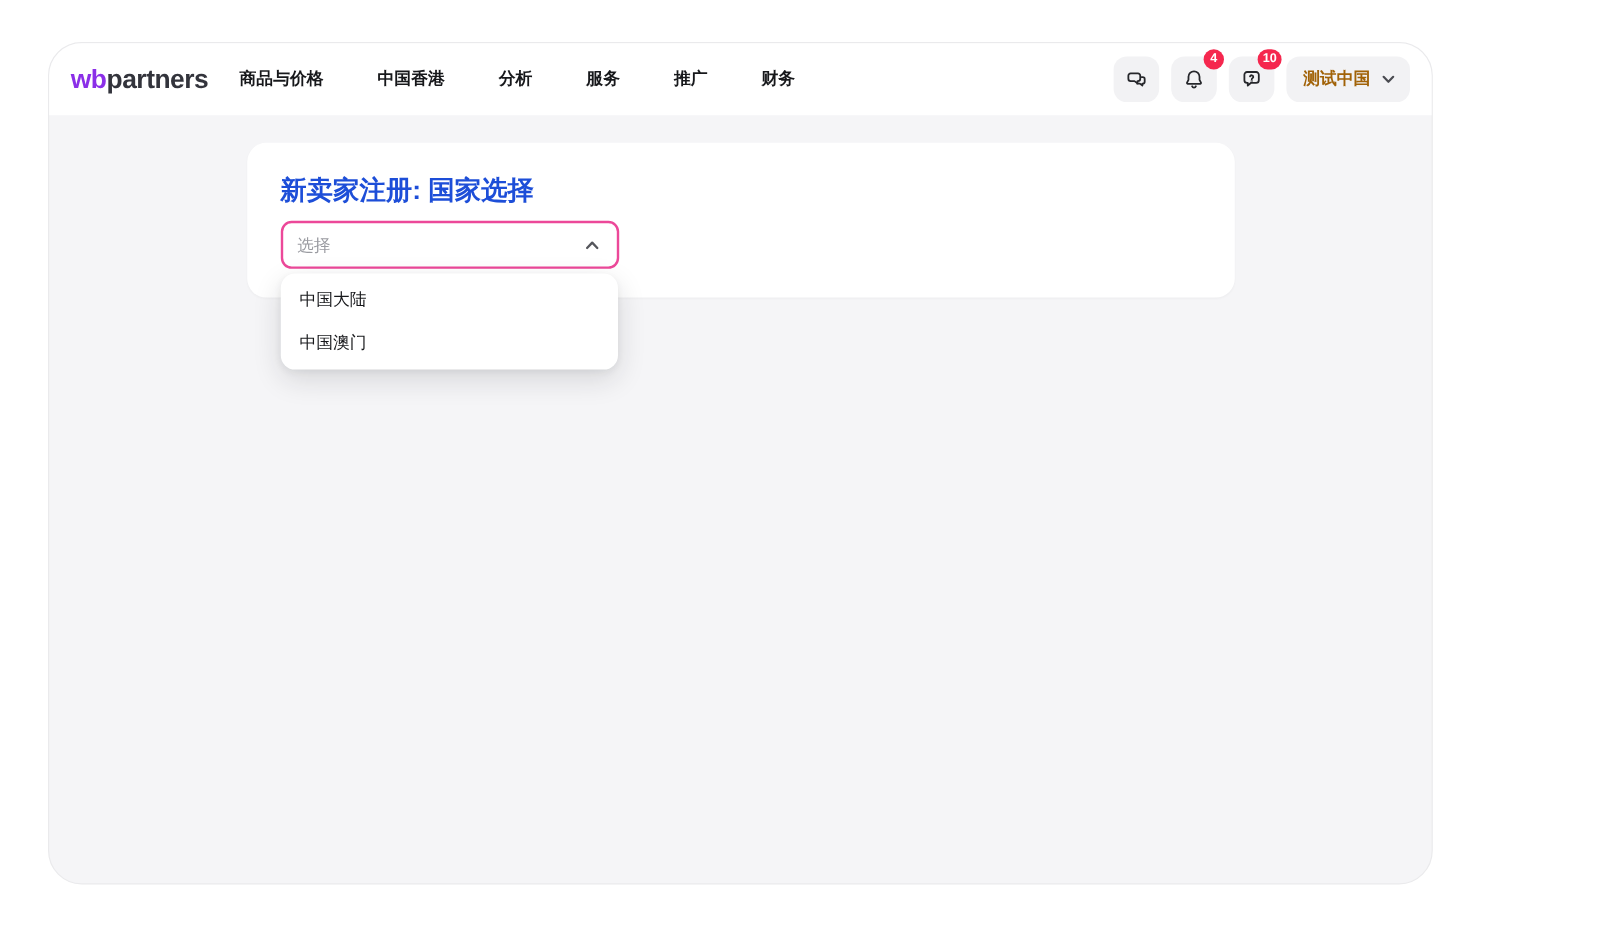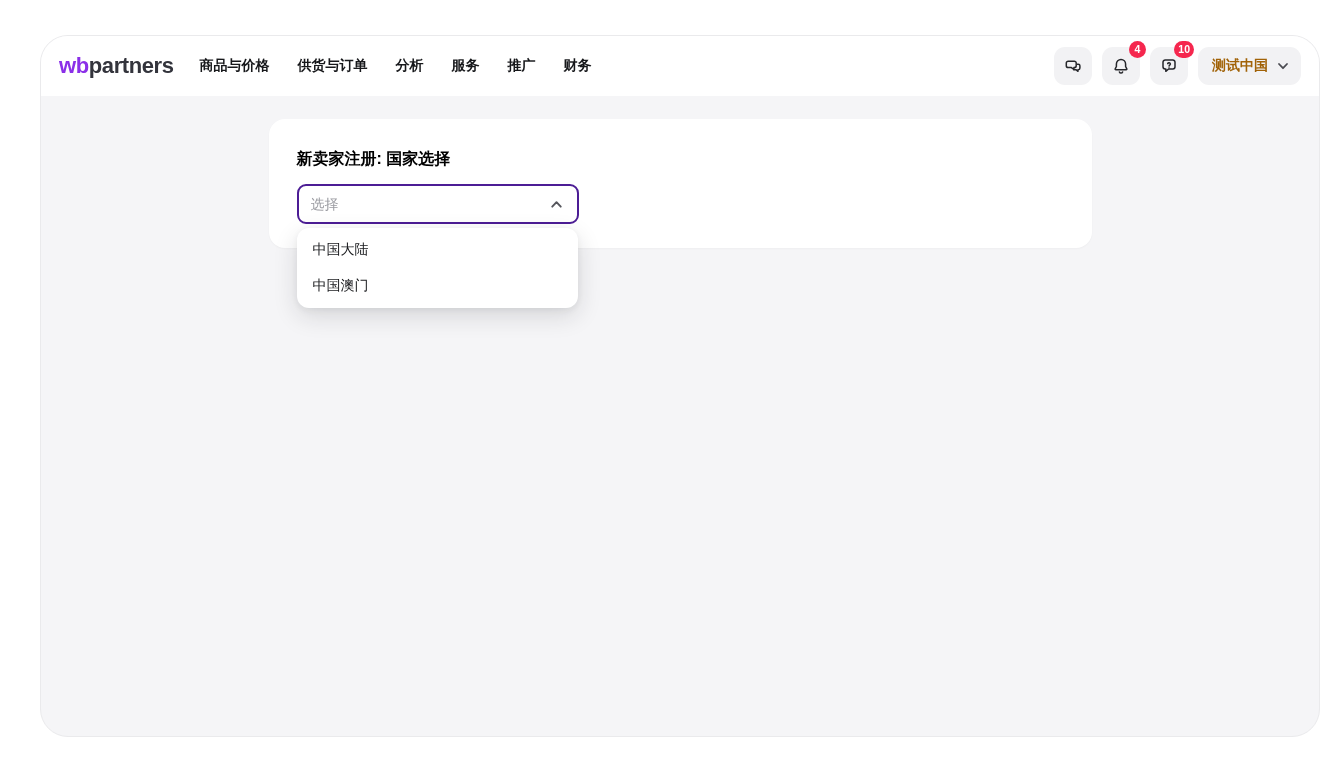--- a/index.html
+++ b/index.html
@@ -10,21 +10,21 @@
     font-family: "Liberation Sans", sans-serif;
     color: #17181b;
     position: relative;
     overflow: hidden;
   }
 
   
   .app {
     position: absolute;
     left: 40px; top: 35px;
-    width: 1280px; height: 702px;
+    width: 1154px; height: 702px;
     background: #f5f5f7;
     border: 1px solid #eaeaec;
     border-radius: 28px;
     overflow: visible;
   }
 
   
   .header {
     height: 60px;
     background: #ffffff;
@@ -37,21 +37,21 @@
     font-size: 22px;
     font-weight: 700;
     letter-spacing: -0.4px;
     margin-right: 26px;
     cursor: pointer;
     white-space: nowrap;
   }
   .logo .wb { color: #8b2fe8; }
   .logo .partners { color: #33343c; }
 
-  .nav { display: flex; align-items: center; gap: 28px; }
+  .nav { display: flex; align-items: center; gap: 45px; }
   .nav-item {
     font-size: 14px;
     font-weight: 700;
     color: #17181b;
     cursor: pointer;
     white-space: nowrap;
   }
 
   .header-actions {
     margin-left: auto;
@@ -110,23 +110,23 @@
     width: 823px;
     margin: 0 auto;
     top: 23px;
     background: #ffffff;
     border-radius: 16px;
     padding: 25px 28px 24px 28px;
     box-shadow: 0 1px 2px rgba(20,20,30,0.03);
   }
   .card-title {
     margin: 0 0 10px 0;
-    font-size: 16px;
-    font-weight: 700;
-    color: #000000;
+    font-size: 22px;
+    font-weight: 700;
+    color: #1d4ed8;
     line-height: 30px;
   }
   .card-desc {
     margin: 0 0 21px 0;
     font-size: 15px;
     line-height: 27px;
     color: #1c1d22;
     width: 768px;
   }
   .field-label {
@@ -134,21 +134,21 @@
     font-size: 13px;
     color: #66676d;
     margin-bottom: 7px;
   }
   .select-wrap { position: relative; width: 282px; }
   .select-box {
     display: flex;
     align-items: center;
     width: 282px; height: 40px;
     background: #ffffff;
-    border: 2px solid #4c1d95;
+    border: 2px solid #ec4899;
     border-radius: 9px;
   }
   .select-box input {
     flex: 1;
     min-width: 0;
     border: none;
     outline: none;
     background: transparent;
     padding: 0 8px 0 12px;
     font-family: inherit;
@@ -189,21 +189,21 @@
 
 <div class="app">
 
   <div class="header">
     <div class="logo">
       <span class="wb">wb</span><span class="partners">partners</span>
     </div>
 
     <nav class="nav">
       <span class="nav-item">商品与价格</span>
-      <span class="nav-item">供货与订单</span>
+      <span class="nav-item">中国香港</span>
       <span class="nav-item">分析</span>
       <span class="nav-item">服务</span>
       <span class="nav-item">推广</span>
       <span class="nav-item">财务</span>
     </nav>
 
     <div class="header-actions">
       <button class="icon-btn">
         <span style="display:flex">
           <svg width="20" height="20" viewBox="0 0 20 20" fill="none" stroke="currentColor" stroke-width="1.5" stroke-linejoin="round" stroke-linecap="round">

